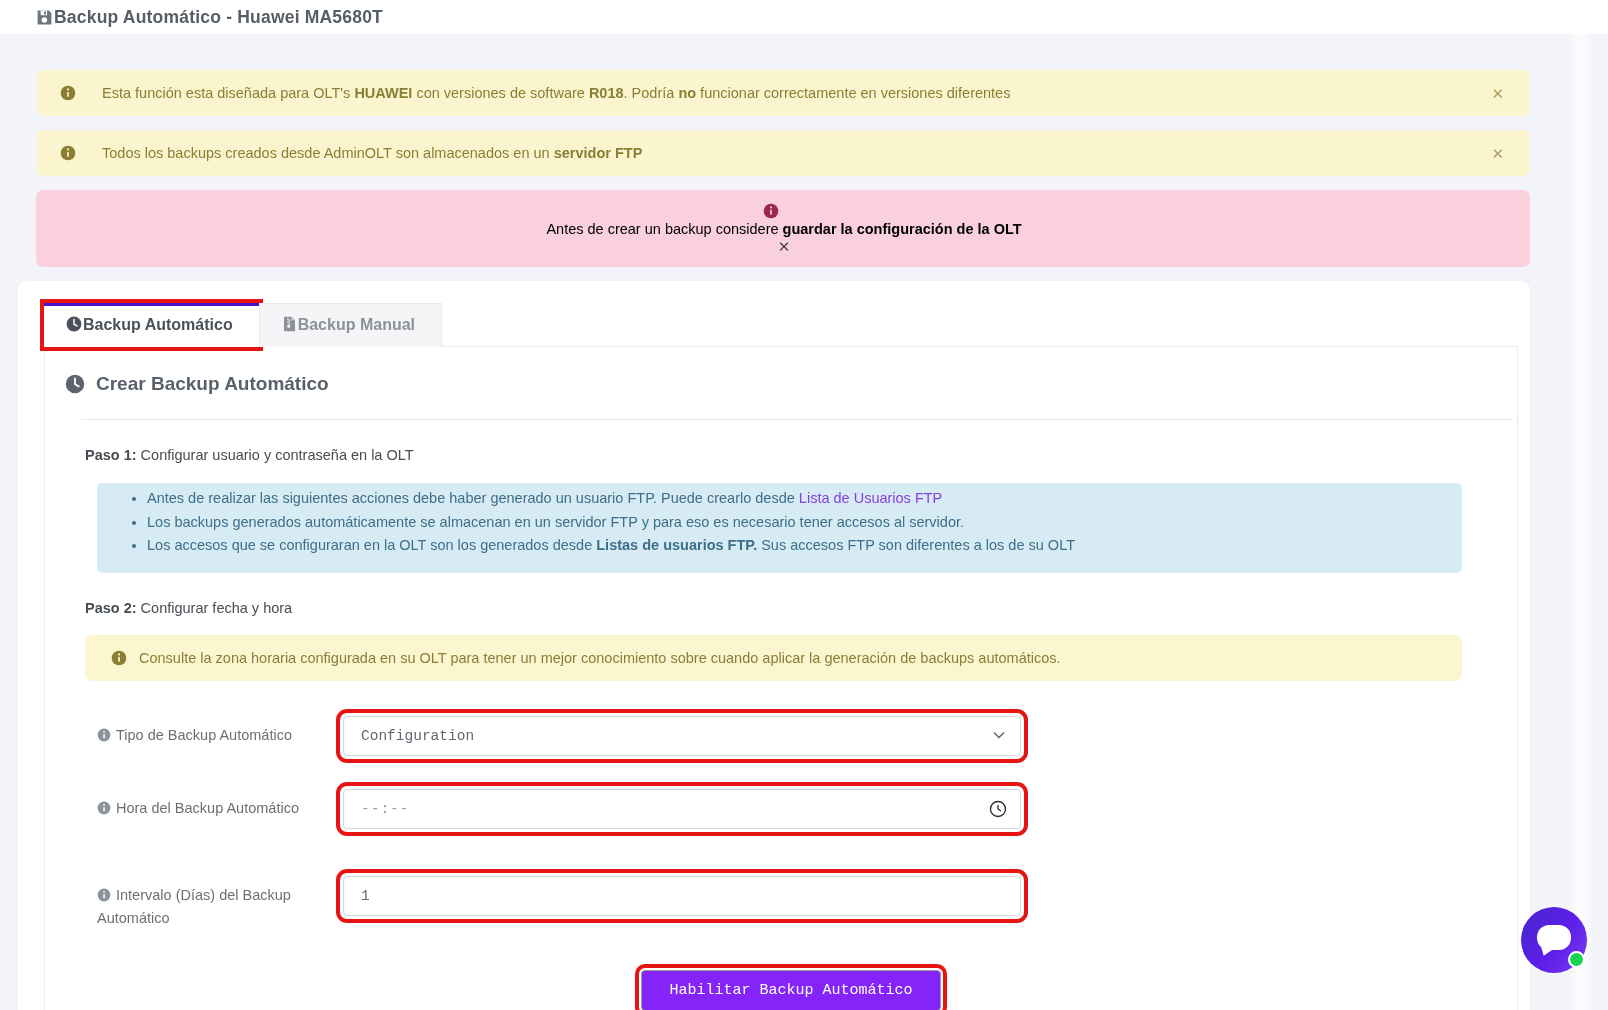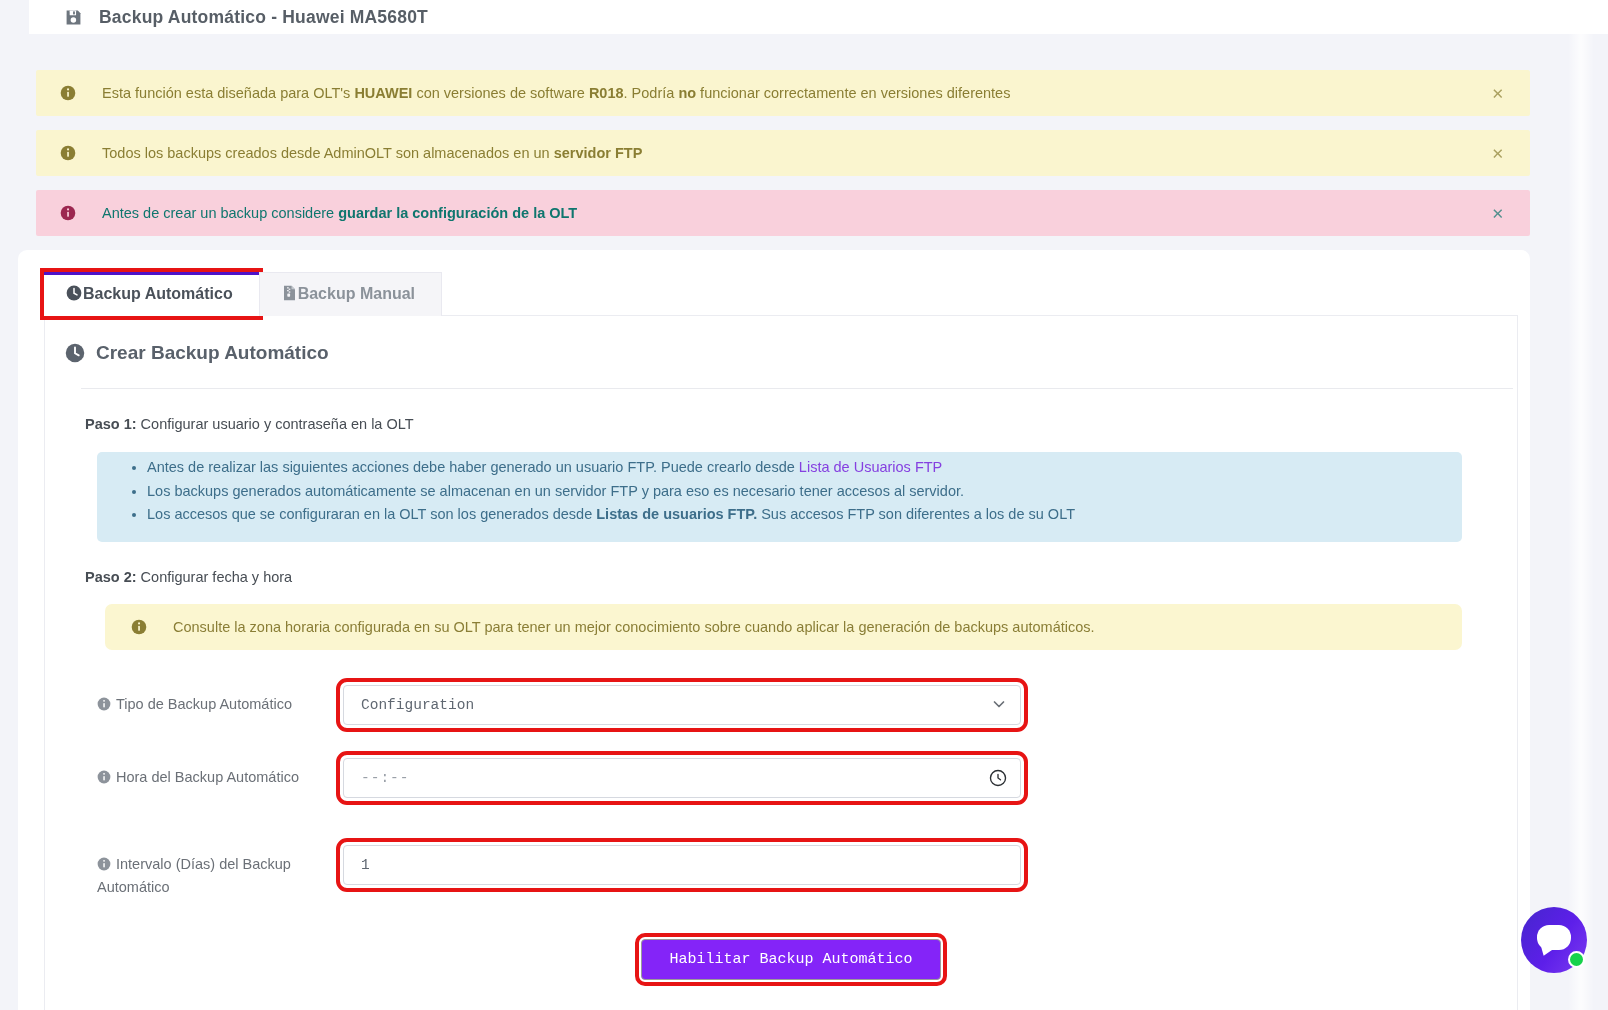--- a/index.html
+++ b/index.html
@@ -7,35 +7,34 @@
   body {
     font-family: "Liberation Sans", "DejaVu Sans", sans-serif;
     background: #f3f4f9;
     position: relative;
     overflow: hidden;
     color: #5f6771;
   }
   
   .header {
     height: 34px; background:#ffffff;
-    display:flex; align-items:center; gap:17px;
+    display:flex; align-items:center; gap:1px;
     padding-left:36px;
-    margin-left:29px;
   }
   .header h1 { font-size:17.5px; font-weight:bold; color:#575e66; letter-spacing:.2px; }
   .icon { display:inline-flex; flex:none; }
   
   .alerts { margin: 36px 78px 0 36px; }
   .alert {
-    border-radius:2px; display:flex; align-items:center;
+    border-radius:7px; display:flex; align-items:center;
     padding: 13px 22px 13px 24px; font-size:14.5px;
     margin-bottom:14px; line-height:20px;
   }
   .alert.warning { background:#faf5cf; color:#8a7e33; }
-  .alert.danger  { background:#f9d0dc; color:#0f766e; }
+  .alert.danger  { background:#f9d0dc; color:#000000;flex-direction:column; }
   .alert .alert-icon { margin-right:26px; }
   .alert .alert-text { flex:1; }
   .alert .alert-text b, .paso b, .note-box b { font-weight:bold; }
   .alert .close-btn {
     background:none; border:none; cursor:pointer; font-size:15px; font-weight:bold;
     color:inherit; opacity:.7; padding:0 4px; line-height:1;
     font-family:inherit;
   }
   
   .card {
@@ -77,22 +76,22 @@
   .info-box {
     background:#d7ebf4; color:#3d6e8a; border-radius:5px;
     margin: 20px 35px 0 12px; padding: 4px 20px 15px 34px;
     font-size:14.5px;
   }
   .info-box ul { margin-left:16px; }
   .info-box li { line-height:23.5px; }
   .info-box .link { color:#8540e0; text-decoration:none; cursor:pointer; }
   .note-box {
     background:#fbf6d0; color:#8a7e36; border-radius:7px;
-    margin: 19px 35px 0 20px; padding: 15px 24px 15px 26px;
-    font-size:14.5px; display:flex; align-items:center; gap:26px;
+    margin: 19px 35px 0 0; padding: 15px 24px 15px 26px;
+    font-size:14.5px; display:flex; align-items:center; gap:12px;
   }
   
   .form { margin-top:35px; }
   .form-row { display:flex; align-items:flex-start; margin-bottom:33px; }
   .form-row.last { margin-top:47px; }
   .form-label {
     width:246px; font-size:14.5px; color:#6b7077; line-height:23px;
     padding-top:8px;
     margin-left:12px;
   }

